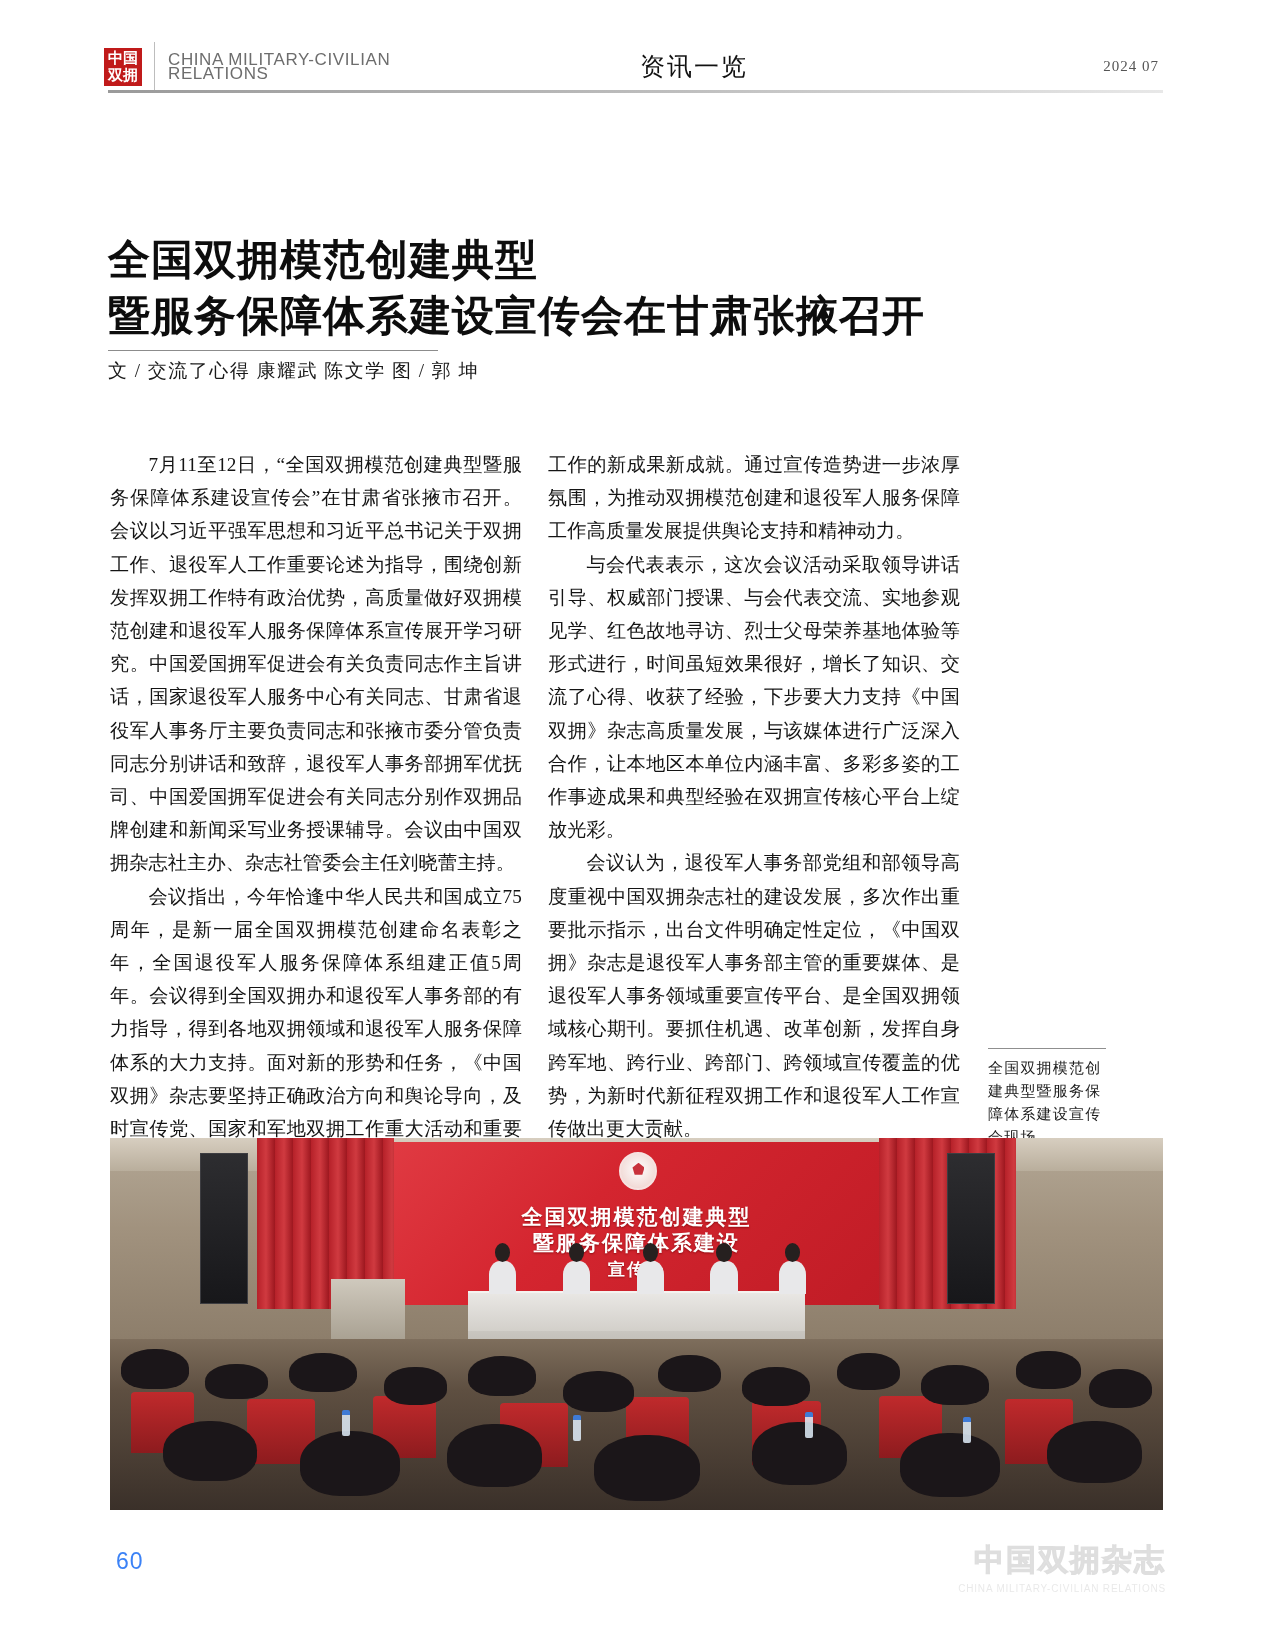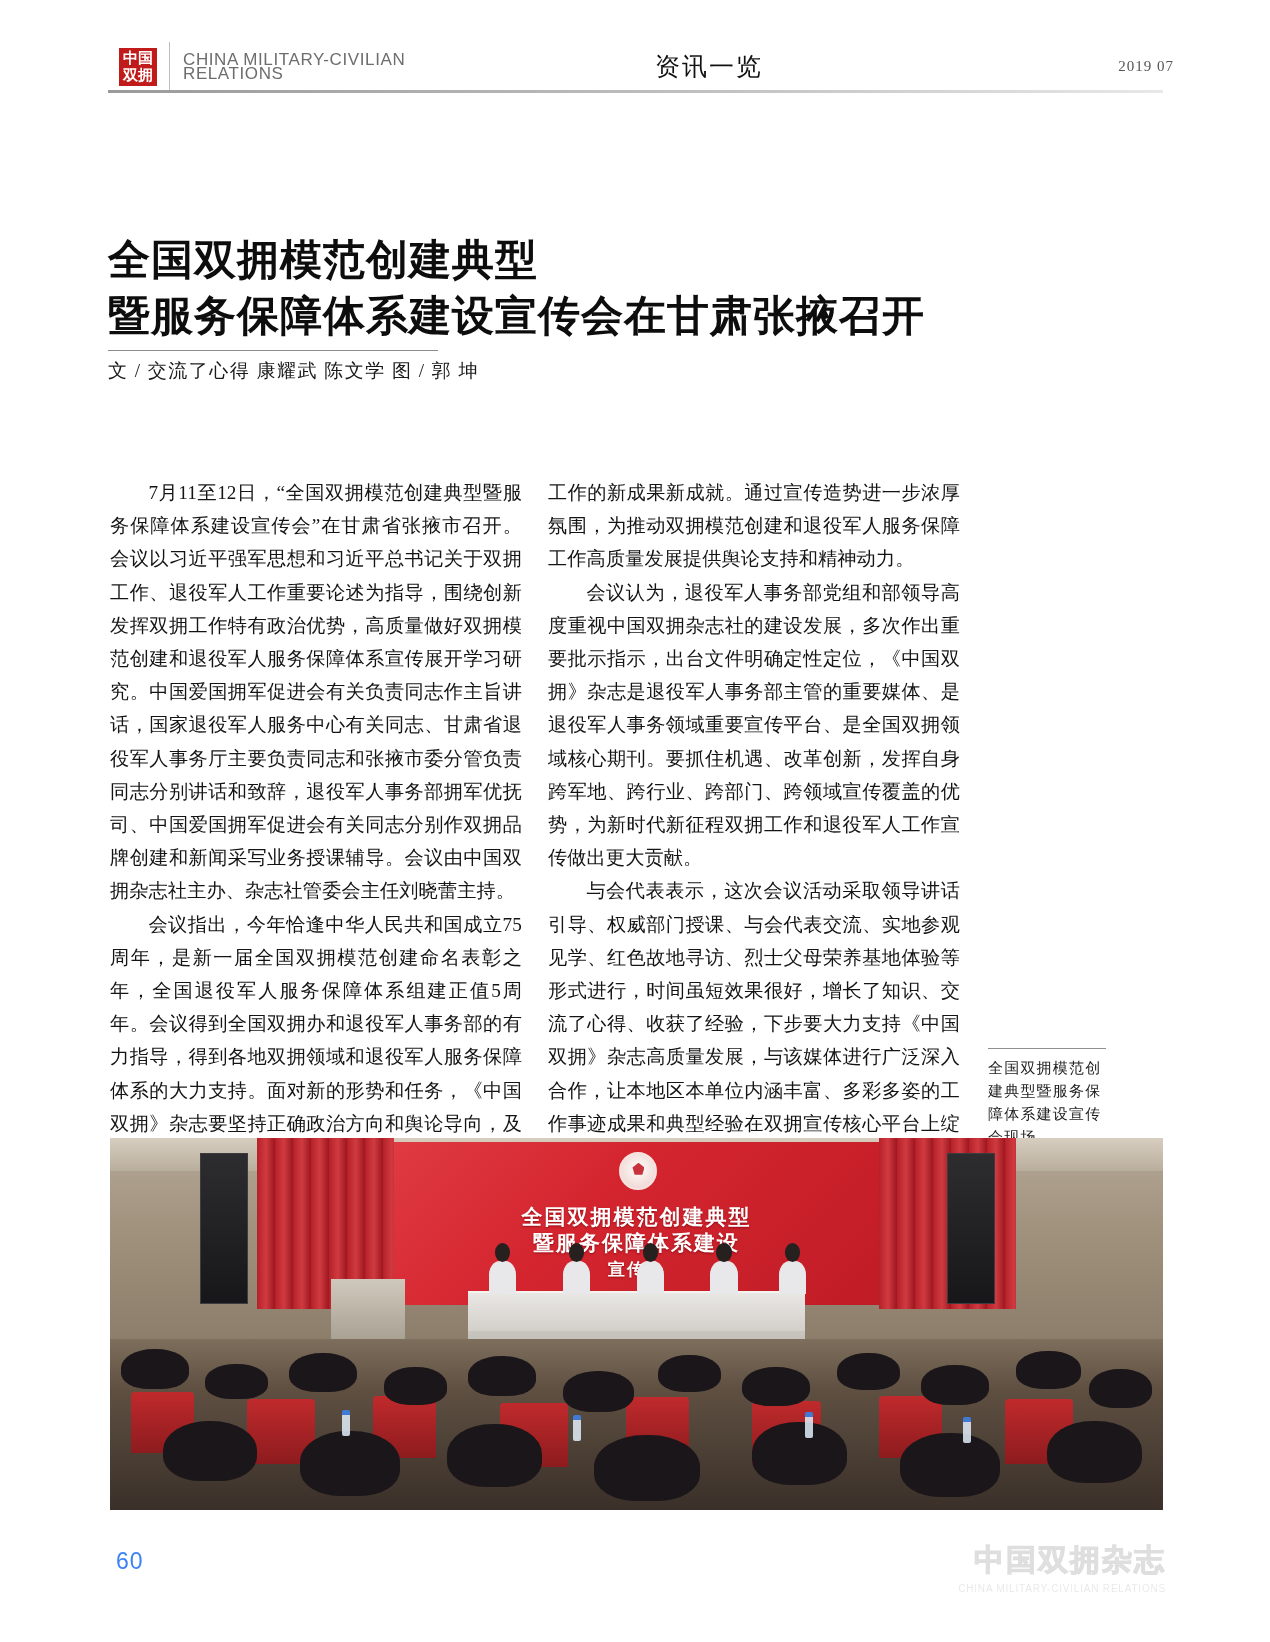--- a/index.html
+++ b/index.html
@@ -12,21 +12,21 @@
     height: 1642px;
     position: relative;
     font-family: "Liberation Serif", "DejaVu Serif", serif;
     color: #1a1a1a;
     overflow: hidden;
   }
 
   
   .runhead {
     position: absolute;
-    left: 119px;
+    left: 104px;
     top: 42px;
     width: 1055px;
     height: 52px;
   }
   .logo-mark {
     position: absolute;
     left: 0;
     top: 6px;
     width: 38px;
     height: 38px;
@@ -119,21 +119,21 @@
     top: 358px;
     font-family: "Liberation Serif", "DejaVu Serif", serif;
     font-size: 19px;
     letter-spacing: 1.5px;
     color: #1a1a1a;
   }
 
   
   .col {
     position: absolute;
-    top: 476px;
+    top: 448px;
     width: 412px;
     font-size: 19.2px;
     line-height: 33.2px;
     text-align: justify;
     text-justify: inter-ideograph;
     color: #141414;
     letter-spacing: 0.1px;
   }
   .col p {
     margin: 0;
@@ -324,40 +324,40 @@
 
 <div class="runhead">
   <div class="logo-mark">
     <span>中国</span>
     <span>双拥</span>
   </div>
   <div class="logo-divider"></div>
   <div class="logo-en">CHINA MILITARY-CIVILIAN
 RELATIONS</div>
   <div class="runhead-title">资讯一览</div>
-  <div class="runhead-date">2019  07</div>
+  <div class="runhead-date">2024  07</div>
 </div>
 <div class="runhead-rule"></div>
 
 <div class="headline">
   <span class="hl-line">全国双拥模范创建典型</span>
   <span class="hl-line">暨服务保障体系建设宣传会在甘肃张掖召开</span>
 </div>
 <div class="byline-rule"></div>
 <div class="byline">文 / 交流了心得 康耀武 陈文学  图 / 郭 坤</div>
 
 <div class="col col-left">
   <p>7月11至12日，“全国双拥模范创建典型暨服务保障体系建设宣传会”在甘肃省张掖市召开。会议以习近平强军思想和习近平总书记关于双拥工作、退役军人工作重要论述为指导，围绕创新发挥双拥工作特有政治优势，高质量做好双拥模范创建和退役军人服务保障体系宣传展开学习研究。中国爱国拥军促进会有关负责同志作主旨讲话，国家退役军人服务中心有关同志、甘肃省退役军人事务厅主要负责同志和张掖市委分管负责同志分别讲话和致辞，退役军人事务部拥军优抚司、中国爱国拥军促进会有关同志分别作双拥品牌创建和新闻采写业务授课辅导。会议由中国双拥杂志社主办、杂志社管委会主任刘晓蕾主持。</p>
   <p>会议指出，今年恰逢中华人民共和国成立75周年，是新一届全国双拥模范创建命名表彰之年，全国退役军人服务保障体系组建正值5周年。会议得到全国双拥办和退役军人事务部的有力指导，得到各地双拥领域和退役军人服务保障体系的大力支持。面对新的形势和任务，《中国双拥》杂志要坚持正确政治方向和舆论导向，及时宣传党、国家和军地双拥工作重大活动和重要部署，突出宣传双拥模范创建活动的成果和经验，大力宣传人民军队忠实履行使命和践行根本宗旨的事迹经验，深入宣传退役军人服务保障体系</p>
 </div>
 
 <div class="col col-right">
   <p class="cont">工作的新成果新成就。通过宣传造势进一步浓厚氛围，为推动双拥模范创建和退役军人服务保障工作高质量发展提供舆论支持和精神动力。</p>
+  <p>与会代表表示，这次会议活动采取领导讲话引导、权威部门授课、与会代表交流、实地参观见学、红色故地寻访、烈士父母荣养基地体验等形式进行，时间虽短效果很好，增长了知识、交流了心得、收获了经验，下步要大力支持《中国双拥》杂志高质量发展，与该媒体进行广泛深入合作，让本地区本单位内涵丰富、多彩多姿的工作事迹成果和典型经验在双拥宣传核心平台上绽放光彩。</p>
   <p>会议认为，退役军人事务部党组和部领导高度重视中国双拥杂志社的建设发展，多次作出重要批示指示，出台文件明确定性定位，《中国双拥》杂志是退役军人事务部主管的重要媒体、是退役军人事务领域重要宣传平台、是全国双拥领域核心期刊。要抓住机遇、改革创新，发挥自身跨军地、跨行业、跨部门、跨领域宣传覆盖的优势，为新时代新征程双拥工作和退役军人工作宣传做出更大贡献。</p>
-  <p>与会代表表示，这次会议活动采取领导讲话引导、权威部门授课、与会代表交流、实地参观见学、红色故地寻访、烈士父母荣养基地体验等形式进行，时间虽短效果很好，增长了知识、交流了心得、收获了经验，下步要大力支持《中国双拥》杂志高质量发展，与该媒体进行广泛深入合作，让本地区本单位内涵丰富、多彩多姿的工作事迹成果和典型经验在双拥宣传核心平台上绽放光彩。</p>
   <p><span>这次会议活动得到了甘肃省张掖市退役军人事务局、市爱国拥军促进会的大力支持。各省双拥办、退役军人事务厅（局）、退役军人服务中心有关领导和同志出席会议。</span><span class="endmark">双</span></p>
 </div>
 
 <div class="caption-block">
   <div class="caption-rule"></div>
   <div class="caption-text">全国双拥模范创建典型暨服务保障体系建设宣传会现场。</div>
 </div>
 
 <div class="photo">
   <div class="ph-wall"></div>

